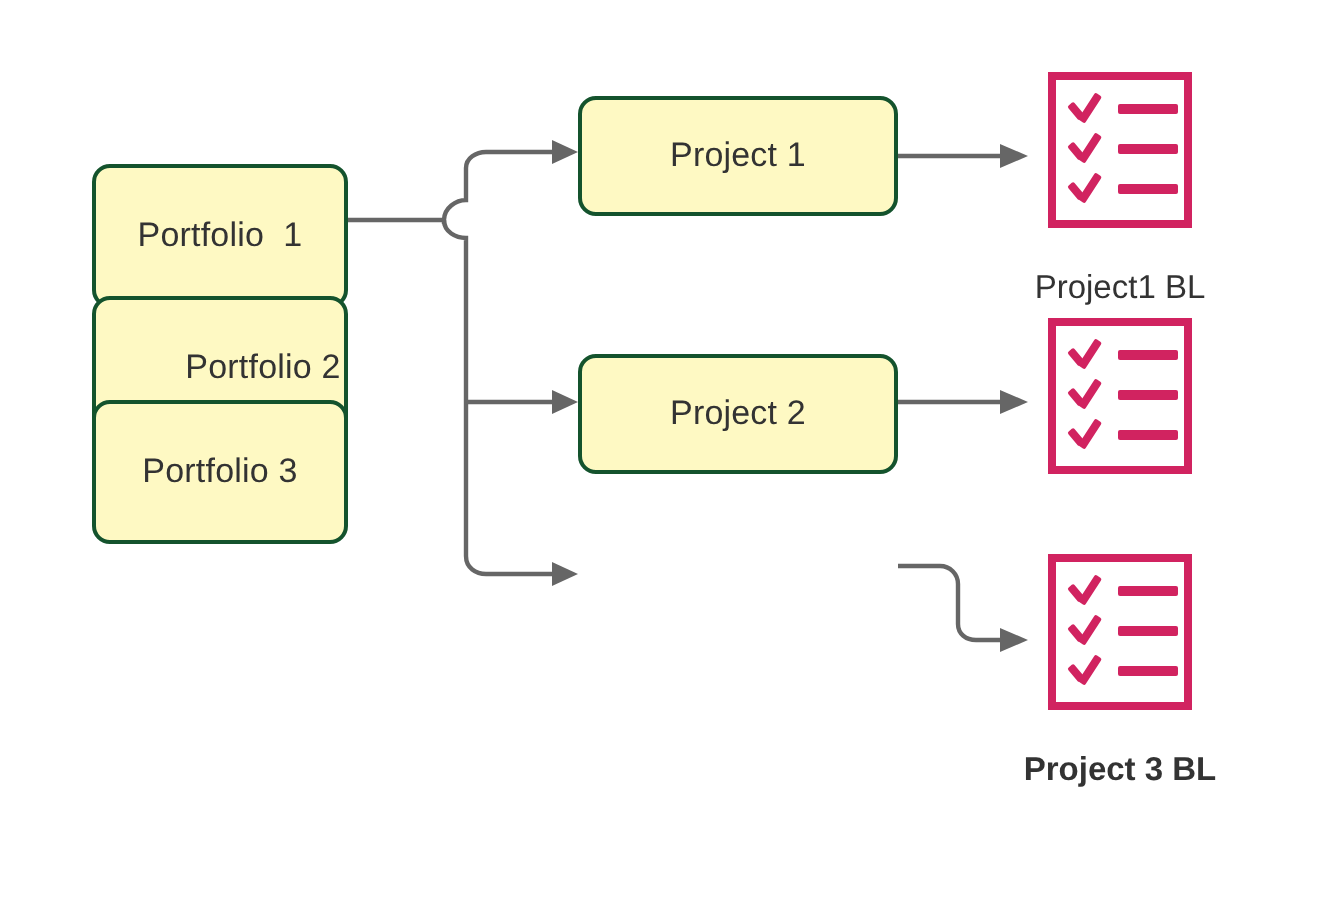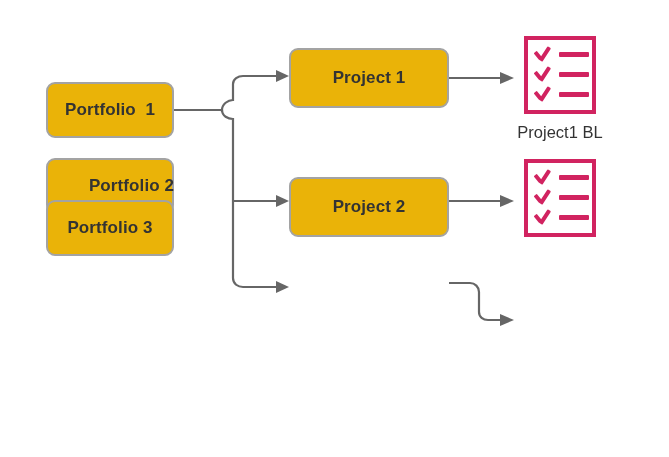--- a/index.html
+++ b/index.html
@@ -11,38 +11,37 @@
     position: relative;
     width: 669px;
     height: 457px;
     background: #ffffff;
     font-family: "Liberation Sans", sans-serif;
     overflow: hidden;
   }
   .node {
     position: absolute;
     box-sizing: border-box;
-    border: 2px solid #a3a3a3;
+    border: 2px solid #14532d;
     border-radius: 9px;
-    background: #eab308;
+    background: #fef9c3;
     display: flex;
     align-items: center;
     justify-content: center;
     color: #333333;
     font-size: 17px;
     line-height: 1.1;
     letter-spacing: 0.1px;
     white-space: pre;
-    font-weight: bold;
-  }
-  .portfolio { width: 128px; height: 56px; left: 46px; }
+  }
+  .portfolio { width: 128px; height: 72px; left: 46px; }
   .project   { width: 160px; height: 60px; left: 289px; }
 
   #portfolio-0 { top: 82px; }
-  #portfolio-1 { top: 158px; padding-left: 43px; }
+  #portfolio-1 { top: 148px; padding-left: 43px; }
   #portfolio-2 { top: 200px; }
 
   #project-0 { top: 48px; }
   #project-1 { top: 177px; }
   #project-2 { top: 256px; }
 
   
   .bl-group {
     position: absolute;
     width: 176px;
@@ -97,21 +96,21 @@
   .bl-bar {
     position: absolute;
     left: 26px;
     top: 6px;
     width: 30px;
     height: 5px;
     background: #D12360;
     border-radius: 1px;
   }
   .bl-label {
-    margin-top: 8px;
+    margin-top: 20px;
     font-size: 16.5px;
     color: #333333;
     line-height: 1.25;
   }
   .bl-label.bold { font-weight: bold; }
 
   #bl-0 { left: 472px; top: 36px; }
   #bl-1 { left: 472px; top: 159px; }
   #bl-2 { left: 472px; top: 277px; }
 
@@ -202,14 +201,32 @@
         <span class="bl-check"></span>
         <span class="bl-bar"></span>
       </div>
       <div class="bl-row r2">
         <span class="bl-check"></span>
         <span class="bl-bar"></span>
       </div>
     </div>
   </div>
 
+  <div class="bl-group" id="bl-2">
+    <div class="bl-icon">
+      <div class="bl-row r0">
+        <span class="bl-check"></span>
+        <span class="bl-bar"></span>
+      </div>
+      <div class="bl-row r1">
+        <span class="bl-check"></span>
+        <span class="bl-bar"></span>
+      </div>
+      <div class="bl-row r2">
+        <span class="bl-check"></span>
+        <span class="bl-bar"></span>
+      </div>
+    </div>
+    <div class="bl-label bold">Project 3
+BL</div>
+  </div>
 
 </div>
 
 </body></html>

